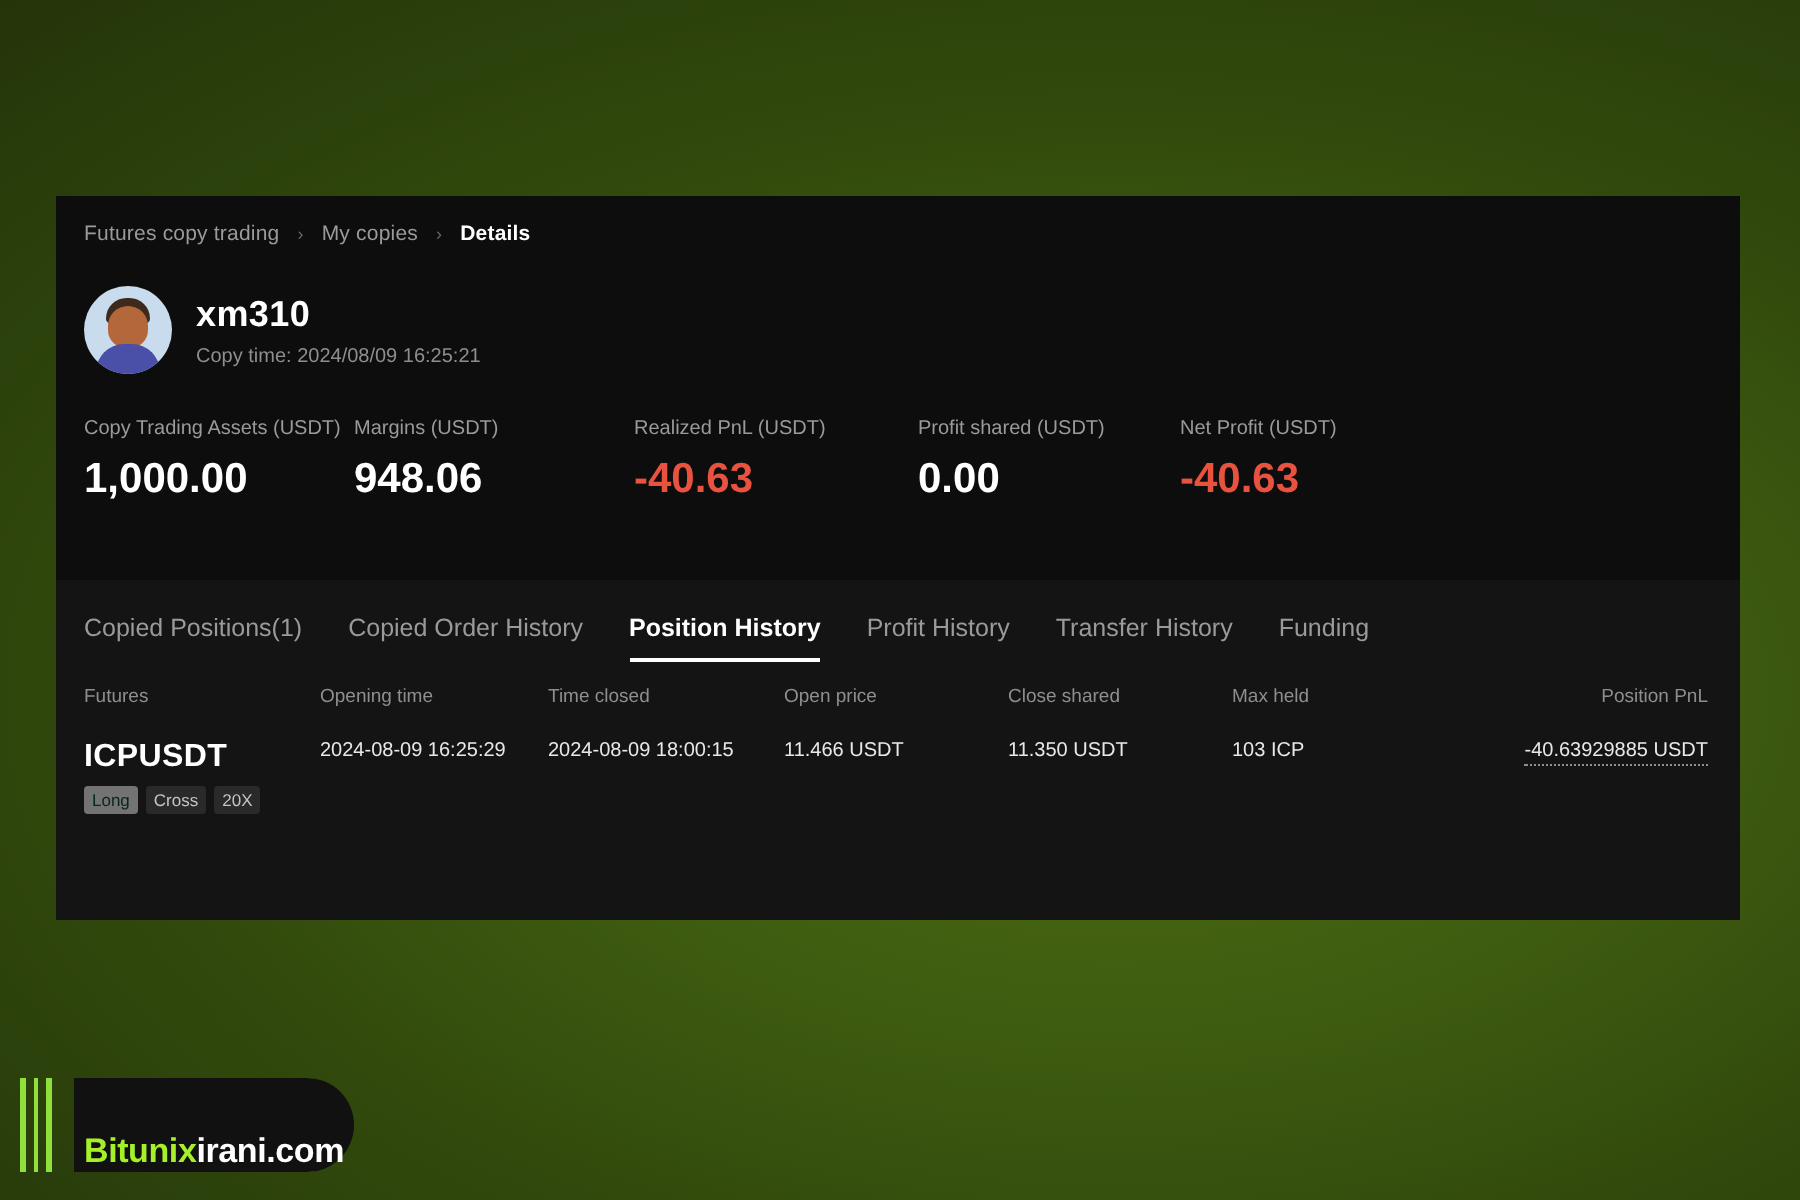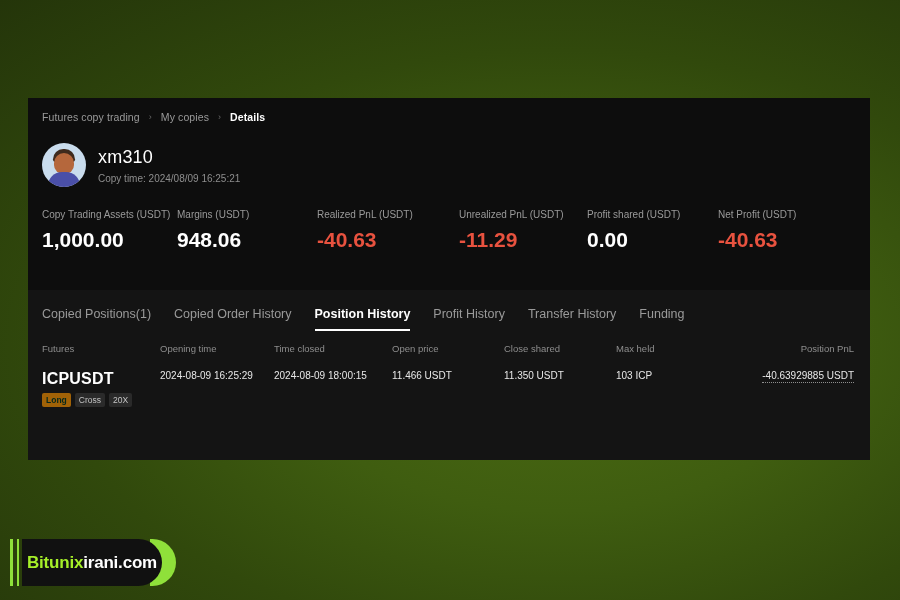--- a/index.html
+++ b/index.html
@@ -35,21 +35,21 @@
     width:44px; height:44px; border-radius:50%;
     background:#c9dced; overflow:hidden; position:relative; flex:none;
   }
   #avatar .hair { position:absolute; left:11px; top:6px; width:22px; height:13px;
     background:#3e2a1d; border-radius:11px 11px 3px 3px; }
   #avatar .face { position:absolute; left:12px; top:10px; width:20px; height:21px;
     background:#b5673c; border-radius:10px 10px 9px 9px; }
   #avatar .body { position:absolute; left:6px; top:29px; width:32px; height:18px;
     background:#4a4fa8; border-radius:14px 14px 0 0; }
   #profile .ptext { display:flex; flex-direction:column; gap:5px; }
-  #username { font-size:18px; font-weight:normal; color:#fff; letter-spacing:.2px; }
+  #username { font-size:18px; font-weight:bold; color:#fff; letter-spacing:.2px; }
   #copytime { font-size:10px; color:#8e8e8e; }
 
   
   #stats { display:flex; padding:22px 0 0 14px; }
   .stat { display:flex; flex-direction:column; gap:8px; }
   .stat .lbl { font-size:10px; color:#9a9a9a; white-space:nowrap; }
   .stat .val { font-size:21px; font-weight:bold; color:#fff; white-space:nowrap; }
   .stat .val.neg { color:#e8523f; }
 
   
@@ -67,31 +67,31 @@
   th { font-size:9.5px; color:#8e8e8e; font-weight:normal; text-align:left;
        padding:0 0 12px 0; white-space:nowrap; }
   td { font-size:10px; color:#e8e8e8; text-align:left; vertical-align:top;
        padding:4px 0 0 0; white-space:nowrap; }
   th.right, td.right { text-align:right; padding-right:16px; }
 
   .sym { font-size:16px; color:#fff; font-weight:bold; letter-spacing:.2px; }
   .badges { display:flex; gap:4px; margin-top:5px; }
   .badge { font-size:8.5px; padding:1.5px 4px; border-radius:2px;
     background:#2a2a2a; color:#c4c4c4; line-height:1.25; }
-  .badge.long { background:#a16207; color:#06281c; font-weight:bold; }
+  .badge.long { background:#737373; color:#06281c; font-weight:normal; }
   .pnl-dotted { border-bottom:1px dotted #8e8e8e; padding-bottom:1px; }
 
   
   #watermark { position:absolute; left:0; top:535px; width:180px; height:55px; }
   #wm-bars { position:absolute; left:10px; top:4px; display:flex; gap:4px; height:47px; }
   #wm-bars i { display:block; width:2.5px; height:100%; background:#8fe03a; }
   #wm-arc { position:absolute; left:150px; top:4px; width:26px; height:47px;
     background:#8fe03a; border-radius:0 24px 24px 0; }
-  #wm-pill { position:absolute; left:22px; top:4px; width:140px; height:47px;
-    background:#111; border-radius:0 24px 24px 0; display:flex; align-items:center;
+  #wm-pill { position:absolute; left:37px; top:4px; width:140px; height:47px;
+    background:#111; border-radius:0 24px 24px 0; display:flex; align-items:flex-end;
     justify-content:center; }
   #wm-pill span { font-size:17px; font-weight:bold; letter-spacing:-.2px; }
   .wm-a { color:#a6f029; }
   .wm-b { color:#fff; font-weight:normal; }
 </style>
 </head>
 <body>
 
 <div id="panel">
 
@@ -120,24 +120,20 @@
       <span class="lbl">Copy Trading Assets (USDT)</span>
       <span class="val">1,000.00</span>
     </div>
     <div class="stat" style="width:140px">
       <span class="lbl">Margins (USDT)</span>
       <span class="val">948.06</span>
     </div>
     <div class="stat" style="width:142px">
       <span class="lbl">Realized PnL (USDT)</span>
       <span class="val neg">-40.63</span>
-    </div>
-    <div class="stat" style="width:128px">
-      <span class="lbl">Unrealized PnL (USDT)</span>
-      <span class="val neg">-11.29</span>
     </div>
     <div class="stat" style="width:131px">
       <span class="lbl">Profit shared (USDT)</span>
       <span class="val">0.00</span>
     </div>
     <div class="stat">
       <span class="lbl">Net Profit (USDT)</span>
       <span class="val neg">-40.63</span>
     </div>
   </div>

